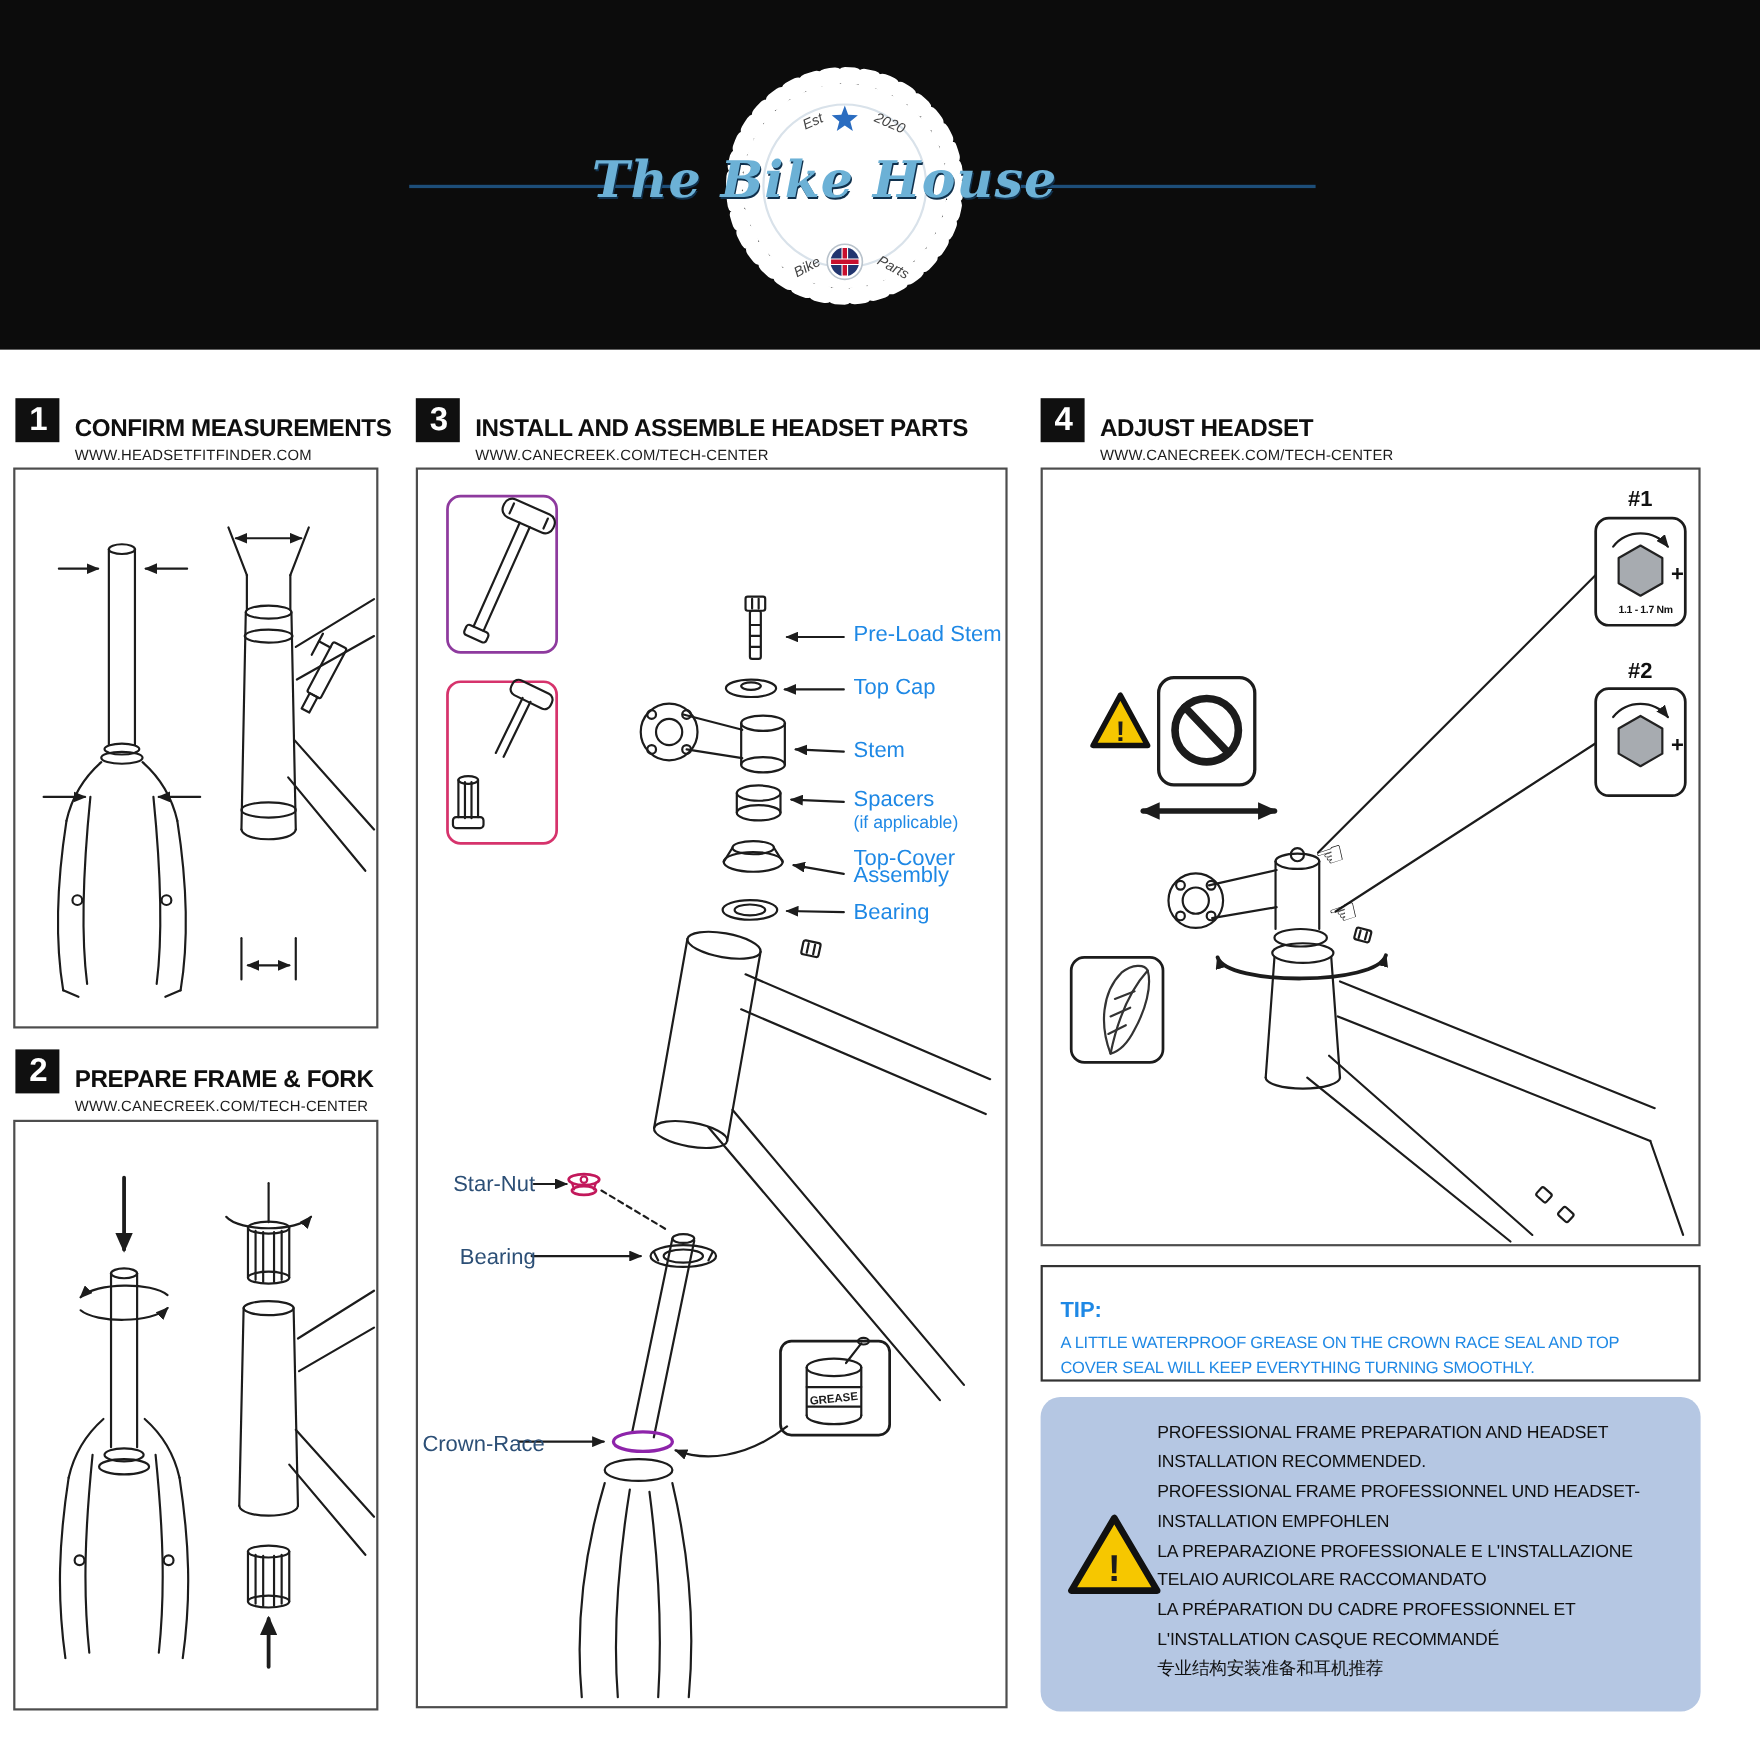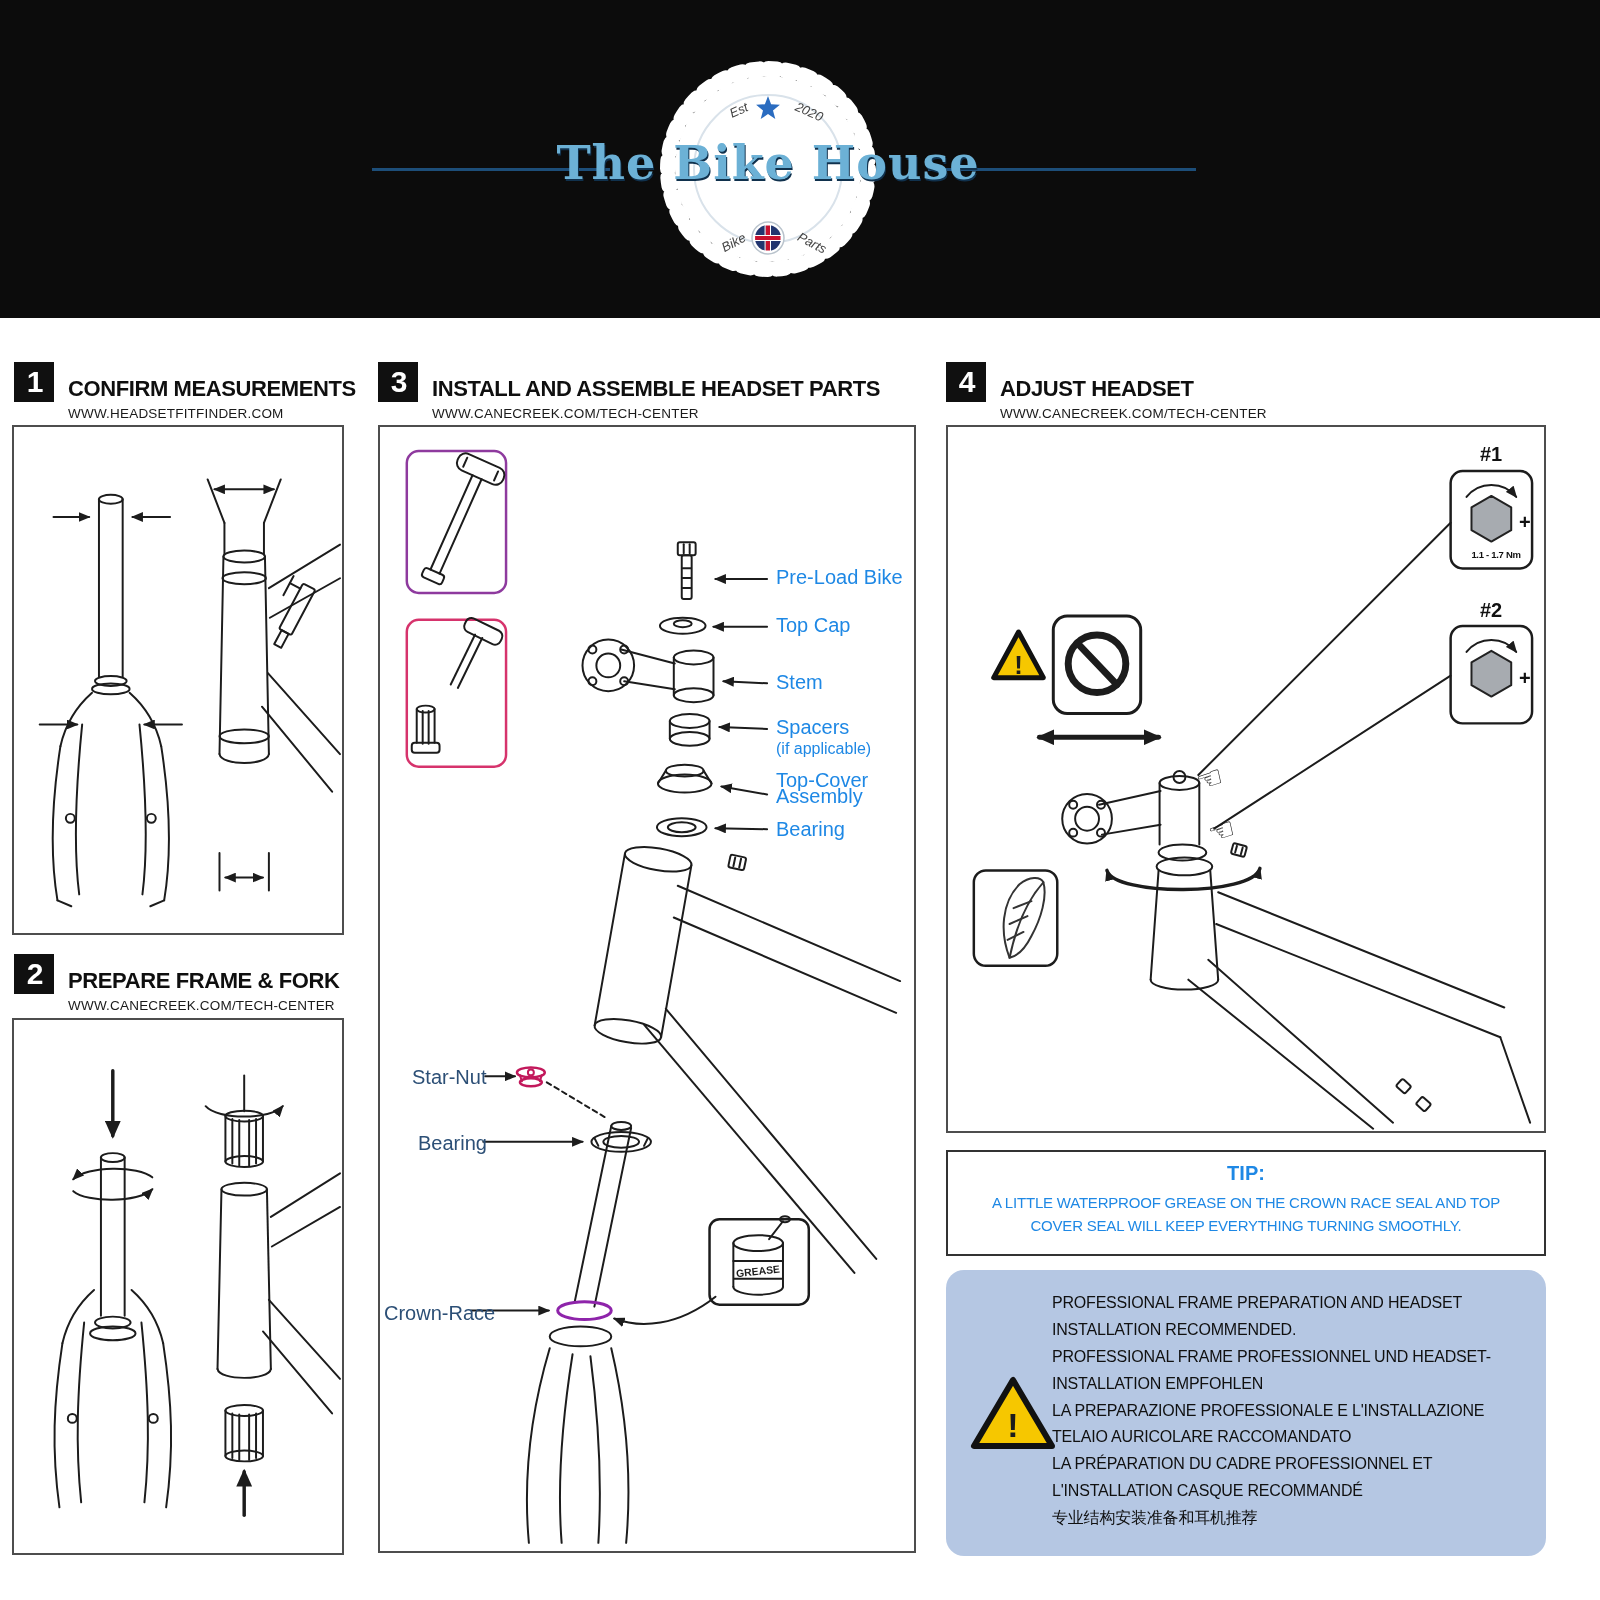--- a/index.html
+++ b/index.html
@@ -4,22 +4,22 @@
 <style>
   html,body{margin:0;padding:0;background:#ffffff;font-family:"Liberation Sans",sans-serif;}
   .page{position:relative;width:1600px;height:1600px;background:#fff;overflow:hidden;}
 
   
   .banner{position:absolute;top:0;left:0;width:1600px;height:318px;background:#0c0c0c;}
   .banner-line{position:absolute;height:3px;background:#1d4e79;top:168px;z-index:1;}
   .bl-left{left:372px;width:238px;}
   .bl-right{left:928px;width:268px;}
   .logo-gear{position:absolute;left:648px;top:46px;width:240px;height:246px;z-index:2;}
-  .logo-script{position:absolute;left:538px;top:136px;width:460px;text-align:center;z-index:3;
-    font-family:"DejaVu Serif",serif;font-weight:bold;font-size:46px;
+  .logo-script{position:absolute;left:538px;top:136px;width:460px;text-align:left;z-index:3;
+    font-family:"DejaVu Serif",serif;font-style:italic;font-weight:bold;font-size:46px;
     color:#6cb1d6;text-shadow:1px 2px 0 #10314d;letter-spacing:1px;}
 
   
   .main{position:absolute;top:318px;left:0;width:1600px;height:1282px;background:#fff;}
 
   .step{position:absolute;display:flex;gap:14px;align-items:flex-start;}
   .step-num{width:40px;height:40px;background:#101010;color:#fff;display:flex;align-items:center;justify-content:center;
     font-size:30px;font-weight:bold;letter-spacing:-2px;}
   .step-title{font-size:22px;font-weight:bold;color:#0f0f0f;letter-spacing:-0.4px;white-space:nowrap;margin-top:14px;}
   .step-url{font-size:13.5px;color:#1a1a1a;margin-top:4px;letter-spacing:0.2px;}
@@ -37,21 +37,21 @@
   .lbl.small{font-size:16px;}
   .lbl.navy{color:#2c4f76;}
 
   
   .tool-tag{position:absolute;font-size:20px;font-weight:bold;color:#111;z-index:4;}
   .plus{position:absolute;font-size:20px;font-weight:bold;color:#111;z-index:4;}
   .torque{position:absolute;width:80px;text-align:center;font-size:9.5px;font-weight:bold;color:#111;z-index:4;letter-spacing:-0.3px;}
   .hand{position:absolute;font-size:30px;color:#111;z-index:4;font-family:"DejaVu Sans",sans-serif;}
 
   
-  .tip-box{position:absolute;border:2px solid #333;background:#fff;box-sizing:border-box;padding:10px 16px;text-align:center;}
+  .tip-box{position:absolute;border:2px solid #333;background:#fff;box-sizing:border-box;padding:28px 16px;}
   .tip-label{color:#1e88e5;font-weight:bold;font-size:20px;margin-bottom:6px;}
   .tip-text{color:#1e88e5;font-size:15px;line-height:1.55;letter-spacing:-0.2px;}
 
   
   .info-box{position:absolute;background:#b5c7e3;border-radius:18px;box-sizing:border-box;
     padding:20px 20px 16px 106px;}
   .info-box .tri{position:absolute;left:24px;top:50%;transform:translateY(-50%);}
   .info-line{font-size:16px;color:#101010;line-height:1.68;letter-spacing:-0.2px;}
 </style>
 </head>
@@ -373,21 +373,21 @@
           <line x1="390" y1="256" x2="346" y2="254" marker-end="url(#m3)"></line>
           <line x1="390" y1="302" x2="342" y2="300" marker-end="url(#m3)"></line>
           <line x1="390" y1="368" x2="344" y2="360" marker-end="url(#m3)"></line>
           <line x1="390" y1="403" x2="338" y2="402" marker-end="url(#m3)"></line>
           <line x1="106" y1="652" x2="136" y2="652" marker-end="url(#m3)"></line>
           <line x1="104" y1="718" x2="204" y2="718" marker-end="url(#m3)"></line>
           <line x1="92" y1="888" x2="170" y2="888" marker-end="url(#m3)"></line>
         </g>
       </svg>
 
-      <div class="lbl" style="left:396px;top:139px">Pre-Load Bike</div>
+      <div class="lbl" style="left:396px;top:139px">Pre-Load Stem</div>
       <div class="lbl" style="left:396px;top:187px">Top Cap</div>
       <div class="lbl" style="left:396px;top:244px">Stem</div>
       <div class="lbl" style="left:396px;top:289px">Spacers</div>
       <div class="lbl small" style="left:396px;top:313px">(if applicable)</div>
       <div class="lbl" style="left:396px;top:342px">Top-Cover</div>
       <div class="lbl" style="left:396px;top:358px">Assembly</div>
       <div class="lbl" style="left:396px;top:391px">Bearing</div>
       <div class="lbl navy" style="left:32px;top:639px">Star-Nut</div>
       <div class="lbl navy" style="left:38px;top:705px">Bearing</div>
       <div class="lbl navy" style="left:4px;top:875px">Crown-Race</div>

